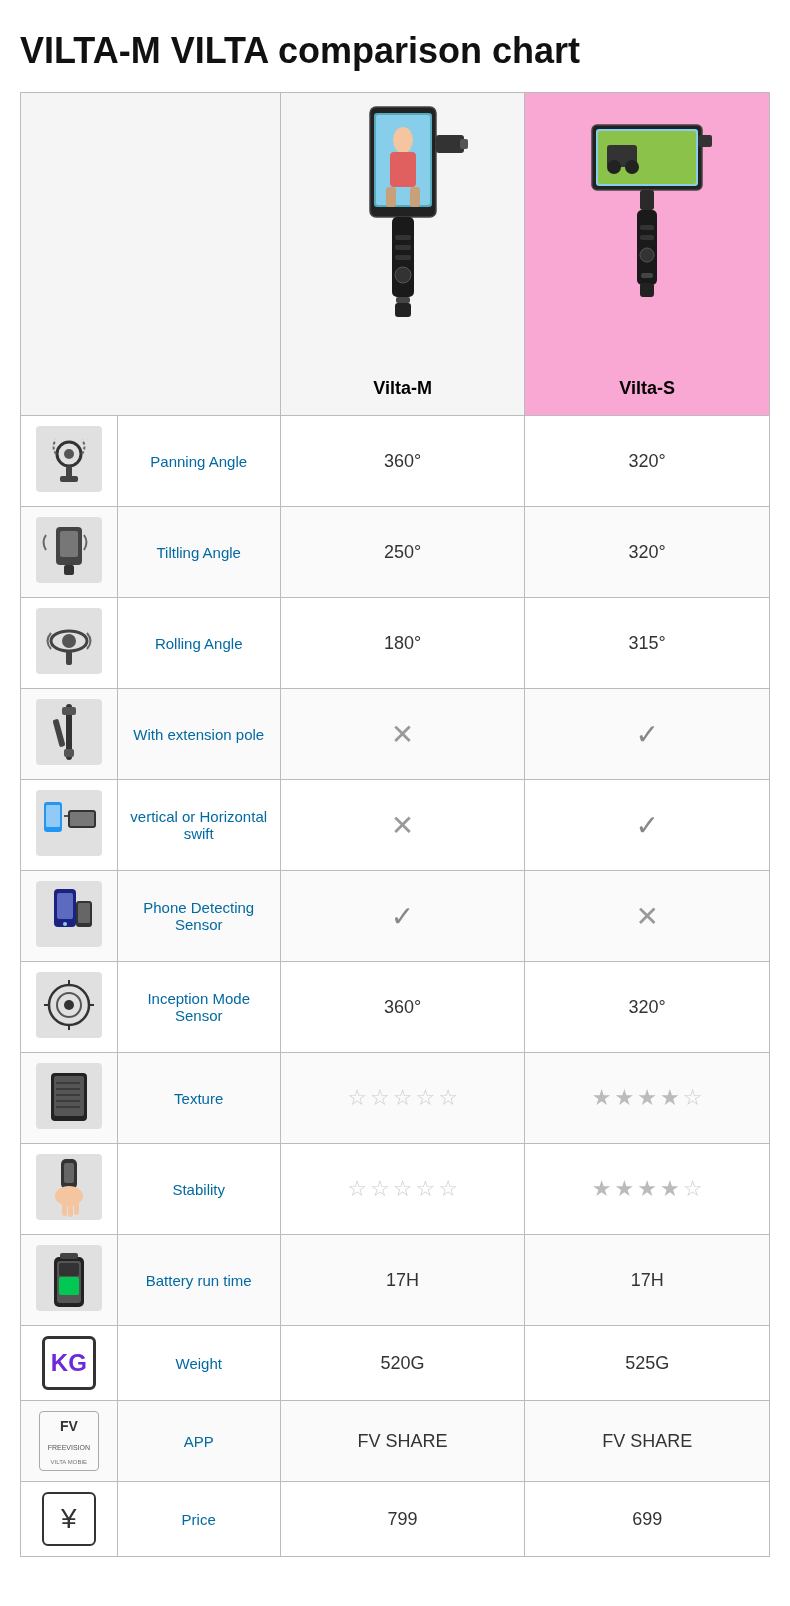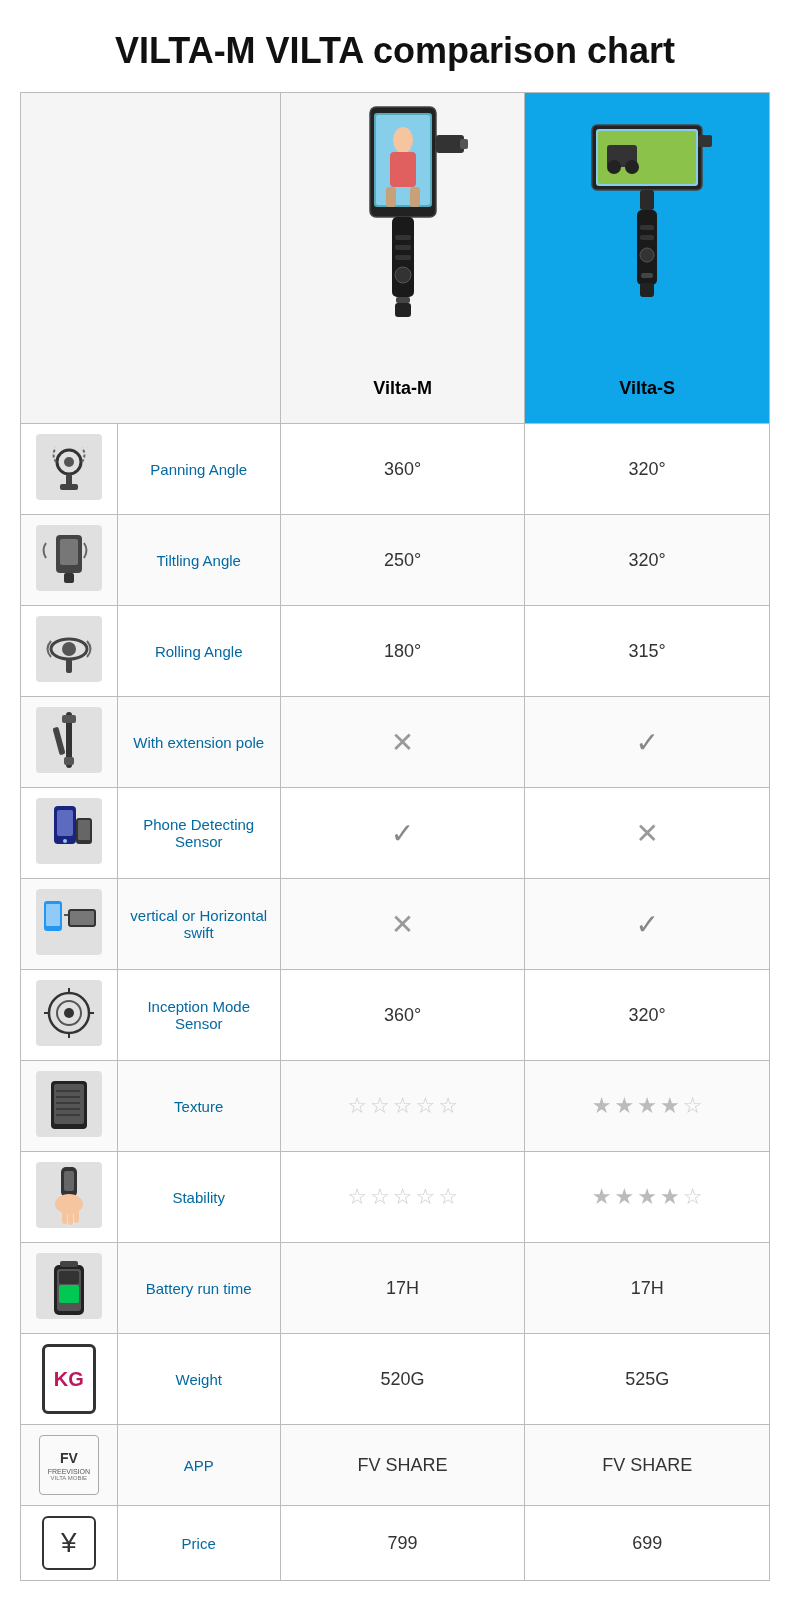--- a/index.html
+++ b/index.html
@@ -3,21 +3,20 @@
   <meta charset="utf-8">
   <style>
     * { box-sizing: border-box; margin: 0; padding: 0; }
     body {
       background: #fff;
       font-family: Arial, sans-serif;
       width: 790px;
       min-height: 1606px;
     }
     .page-title {
-      text-align: center;
       font-size: 36px;
       font-weight: bold;
       padding: 30px 20px 20px;
       color: #111;
     }
     .comparison-table {
       width: 750px;
       margin: 0 auto;
       border-collapse: collapse;
       border: 1.5px solid #bbb;
@@ -25,21 +24,21 @@
     .comparison-table td, .comparison-table th {
       border: 1.5px solid #bbb;
       text-align: center;
       padding: 10px 8px;
       vertical-align: middle;
     }
     .header-row td {
       background: #fff;
       font-weight: bold;
       font-size: 18px;
-      padding: 12px 8px 8px;
+      padding: 12px 8px 0;
       margin-top: 43px;
     }
     .product-img-cell {
       padding: 20px 10px;
     }
     .product-name {
       font-size: 18px;
       font-weight: bold;
       padding: 8px 0 16px;
     }
@@ -76,42 +75,42 @@
       color: #ccc;
     }
     .star.filled { color: #bbb; }
     .data-row td {
       background: #fff;
     }
     .data-row:nth-child(odd) td {
       background: #fafafa;
     }
     .kg-box {
-      width: 54px; height: 70px;
+      width: 54px; height: 54px;
       border: 3px solid #333;
       border-radius: 6px;
       display: flex; align-items: center; justify-content: center;
-      font-weight: bold; font-size: 20px; color: #be185d;
+      font-weight: bold; font-size: 24px; color: #6d28d9;
       margin: 0 auto;
     }
     .yen-box {
       width: 54px; height: 54px;
       border: 2px solid #333;
       border-radius: 6px;
       display: flex; align-items: center; justify-content: center;
       font-size: 28px; color: #333;
       margin: 0 auto;
     }
     .fv-box {
       width: 60px; height: 60px;
       border: 1.5px solid #aaa;
       border-radius: 4px;
       display: flex; flex-direction: column; align-items: center; justify-content: center;
       margin: 0 auto;
-      font-size: 8px; color: #555;
+      font-size: 8px; color: #555; gap: 8px;
     }
     .fv-logo {
       font-size: 14px; font-weight: bold; color: #333;
     }
   </style>
 </head>
 <body>
 
 <h1 class="page-title">VILTA-M VILTA comparison chart</h1>
 
@@ -141,21 +140,21 @@
           <rect x="57" y="140" width="16" height="5" rx="2" fill="#333"></rect>
           <rect x="57" y="150" width="16" height="5" rx="2" fill="#333"></rect>
 
           <circle cx="65" cy="170" r="8" fill="#333" stroke="#555" stroke-width="1"></circle>
           <rect x="58" y="192" width="14" height="6" rx="2" fill="#444"></rect>
 
           <rect x="57" y="198" width="16" height="14" rx="3" fill="#222"></rect>
         </svg>
         <div class="product-name">Vilta-M</div>
       </td>
-      <td class="product-img-cell" style="background:#0ea5e9;">
+      <td class="product-img-cell" style="background:#f9a8d4;">
         
         <svg width="130" height="260" viewBox="0 0 130 260">
 
           <rect x="10" y="20" width="110" height="65" rx="5" fill="#222" stroke="#444" stroke-width="1.5"></rect>
           <rect x="14" y="24" width="102" height="57" rx="3" fill="#87ceeb"></rect>
 
           <rect x="16" y="26" width="98" height="53" rx="2" fill="#8bc34a"></rect>
           <rect x="25" y="40" width="30" height="22" rx="3" fill="#333"></rect>
           <circle cx="32" cy="62" r="7" fill="#222"></circle>
           <circle cx="50" cy="62" r="7" fill="#222"></circle>
@@ -240,56 +239,56 @@
       </td>
       <td class="value-cell">
         <span class="check-mark check-yes">✓</span>
       </td>
     </tr>
 
     <tr class="data-row">
       <td class="icon-cell">
         <svg width="66" height="66" viewBox="0 0 66 66">
           <rect width="66" height="66" rx="4" fill="#e0e0e0"></rect>
+
+          <rect x="8" y="12" width="18" height="30" rx="3" fill="#2196F3"></rect>
+          <rect x="10" y="15" width="14" height="22" rx="1" fill="#90caf9"></rect>
+
+          <rect x="32" y="20" width="28" height="18" rx="3" fill="#333"></rect>
+          <rect x="34" y="22" width="24" height="14" rx="1" fill="#777"></rect>
+
+          <path d="M28 26 L32 26" stroke="#555" stroke-width="2" marker-end="url(#arr)"></path>
+        </svg>
+      </td>
+      <td class="label-cell">vertical or Horizontal swift</td>
+      <td class="value-cell">
+        <span class="check-mark check-no">✕</span>
+      </td>
+      <td class="value-cell">
+        <span class="check-mark check-yes">✓</span>
+      </td>
+    </tr>
+
+    <tr class="data-row">
+      <td class="icon-cell">
+        <svg width="66" height="66" viewBox="0 0 66 66">
+          <rect width="66" height="66" rx="4" fill="#e0e0e0"></rect>
           <rect x="18" y="8" width="22" height="38" rx="4" fill="#1a237e"></rect>
           <rect x="21" y="12" width="16" height="26" rx="2" fill="#5c6bc0"></rect>
           <circle cx="29" cy="43" r="2" fill="#90caf9"></circle>
           <rect x="40" y="20" width="16" height="26" rx="3" fill="#333"></rect>
           <rect x="42" y="22" width="12" height="20" rx="1" fill="#666"></rect>
         </svg>
       </td>
       <td class="label-cell">Phone Detecting Sensor</td>
       <td class="value-cell">
         <span class="check-mark check-yes">✓</span>
       </td>
       <td class="value-cell">
         <span class="check-mark check-no">✕</span>
-      </td>
-    </tr>
-
-    <tr class="data-row">
-      <td class="icon-cell">
-        <svg width="66" height="66" viewBox="0 0 66 66">
-          <rect width="66" height="66" rx="4" fill="#e0e0e0"></rect>
-
-          <rect x="8" y="12" width="18" height="30" rx="3" fill="#2196F3"></rect>
-          <rect x="10" y="15" width="14" height="22" rx="1" fill="#90caf9"></rect>
-
-          <rect x="32" y="20" width="28" height="18" rx="3" fill="#333"></rect>
-          <rect x="34" y="22" width="24" height="14" rx="1" fill="#777"></rect>
-
-          <path d="M28 26 L32 26" stroke="#555" stroke-width="2" marker-end="url(#arr)"></path>
-        </svg>
-      </td>
-      <td class="label-cell">vertical or Horizontal swift</td>
-      <td class="value-cell">
-        <span class="check-mark check-no">✕</span>
-      </td>
-      <td class="value-cell">
-        <span class="check-mark check-yes">✓</span>
       </td>
     </tr>
 
     <tr class="data-row">
       <td class="icon-cell">
         <svg width="66" height="66" viewBox="0 0 66 66">
           <rect width="66" height="66" rx="4" fill="#e0e0e0"></rect>
           <circle cx="33" cy="33" r="20" fill="none" stroke="#333" stroke-width="2.5"></circle>
           <circle cx="33" cy="33" r="12" fill="none" stroke="#555" stroke-width="2"></circle>
           <circle cx="33" cy="33" r="5" fill="#333"></circle>

